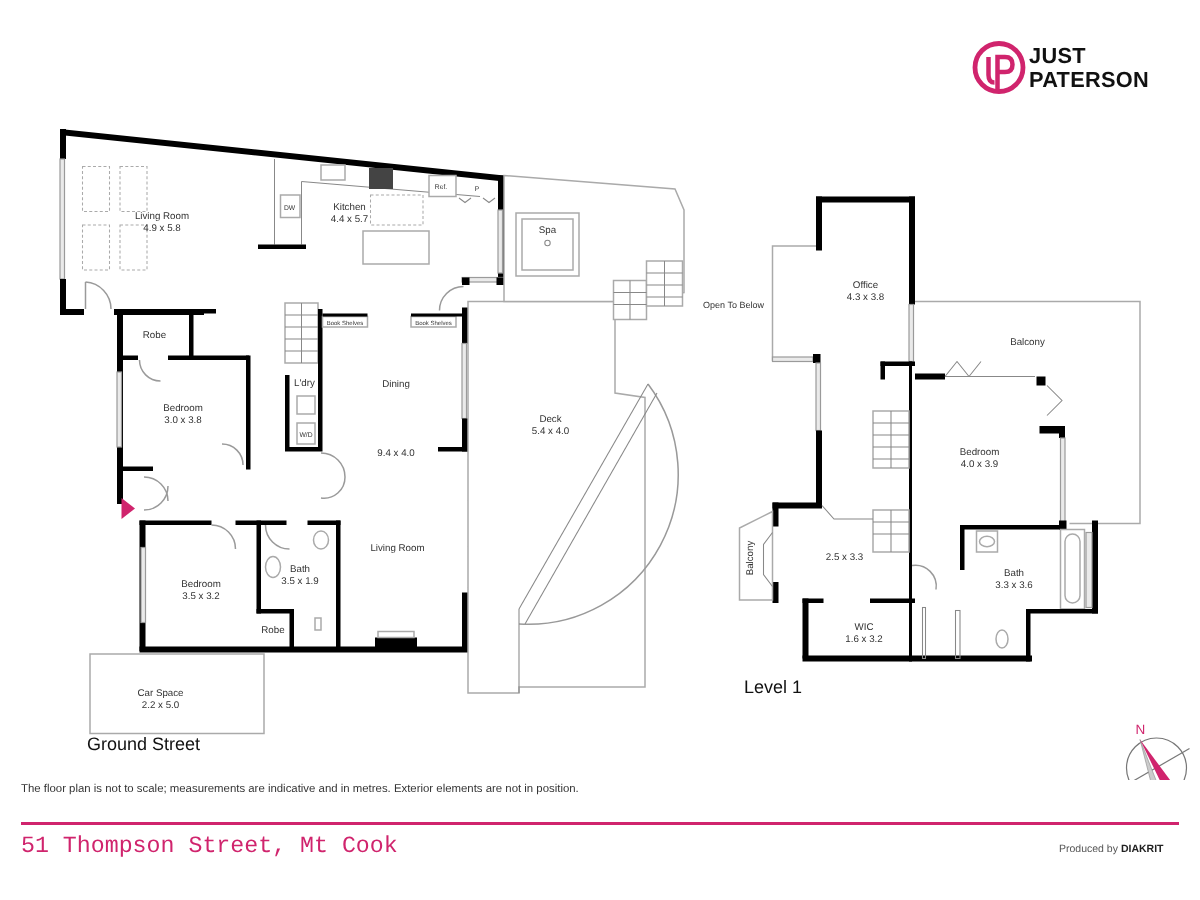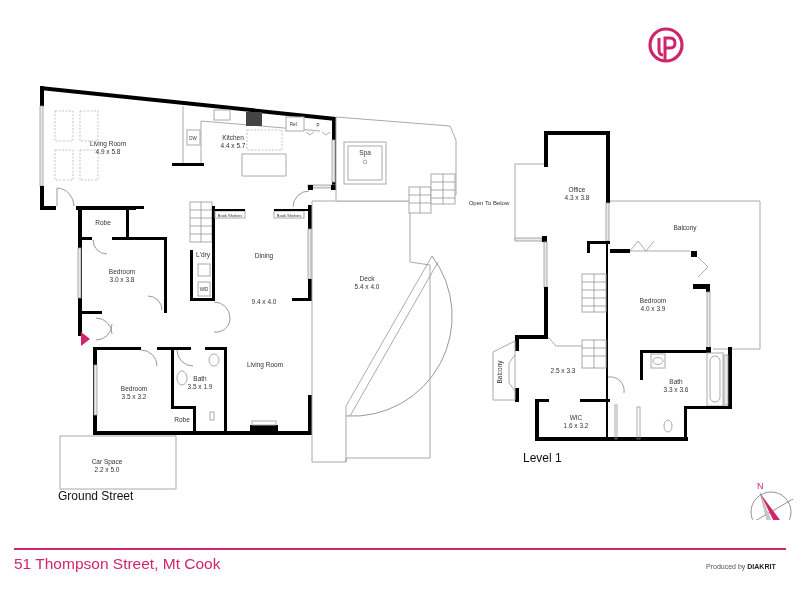--- a/index.html
+++ b/index.html
@@ -12,34 +12,38 @@
   .wall{fill:#000;}
   .thin{stroke:#9a9a9a;stroke-width:1;fill:none;}
   .thinw{stroke:#aaa;stroke-width:1;fill:#fff;}
   .win{fill:#eaeaea;stroke:#9a9a9a;stroke-width:0.8;}
   .dash{stroke:#aaa;stroke-width:0.7;fill:none;stroke-dasharray:2,1.5;}
   .fine{stroke:#888;stroke-width:0.7;fill:none;}
   .logo{left:648px;top:26px;width:140px;height:44px;}
   .logo-text{position:absolute;left:38px;top:4px;font-weight:bold;font-size:14.5px;line-height:16px;color:#111;letter-spacing:0.2px;}
   .disclaimer{left:14px;top:521px;width:430px;font-size:7.6px;line-height:10px;color:#333;}
   .rule{left:14px;top:548px;width:772px;height:2px;background:#d0246d;}
-  .address{left:14px;top:555px;font-size:15.5px;color:#d0246d;}
+  .address{left:14px;top:555px;font-size:15.5px;color:#d0246d;font-family:Liberation Mono, monospace;}
   .producer{left:706px;top:563px;font-size:7px;color:#555;}
   .producer b{color:#222;font-weight:bold;}
   .floor-label{font-size:12px;color:#111;}
 </style>
 </head>
 <body>
 
 <div class="abs logo">
   <svg width="36" height="40" viewBox="0 0 36 40" style="position:absolute;left:0;top:0;">
     <circle cx="18" cy="19" r="16" fill="none" stroke="#d0246d" stroke-width="3.2"></circle>
     <path d="M11 12 V24 Q11 29 15 29" fill="none" stroke="#d0246d" stroke-width="3"></path>
     <path d="M17 34 V12 H22 Q27 12 27 17 Q27 22 22 22 H17" fill="none" stroke="#d0246d" stroke-width="3"></path>
   </svg>
+  <div class="logo-text">
+    <div>JUST</div>
+    <div>PATERSON</div>
+  </div>
 </div>
 
 <svg class="abs" style="left:0;top:0;" width="800" height="520" viewBox="0 0 800 520">
 
   <g>
 
     <rect x="55" y="111" width="18" height="30" class="dash"></rect>
     <rect x="80" y="111" width="18" height="30" class="dash"></rect>
     <rect x="55" y="150" width="18" height="30" class="dash"></rect>
     <rect x="80" y="150" width="18" height="30" class="dash"></rect>
@@ -271,22 +275,23 @@
   <g>
     <circle cx="771" cy="512" r="20" fill="none" stroke="#777" stroke-width="0.8"></circle>
     <line x1="748" y1="525" x2="793" y2="499" stroke="#777" stroke-width="0.8"></line>
     <polygon points="760,493 773,526 769,528" fill="#ccc" stroke="#888" stroke-width="0.4"></polygon>
     <polygon points="760,493 783,524 777,528" fill="#d0246d"></polygon>
     <text x="757" y="489" font-size="9" fill="#d0246d">N</text>
   </g>
 </svg>
 
 <div class="abs floor-label" style="left:58px;top:489px;">Ground Street</div>
-<div class="abs floor-label" style="left:496px;top:451px;margin-left:27px;">Level 1</div>
+<div class="abs floor-label" style="left:496px;top:451px;">Level 1</div>
 
 <div class="abs disclaimer">
+  <div>The floor plan is not to scale; measurements are indicative and in metres. Exterior elements are not in position.</div>
 </div>
 <div class="abs rule"></div>
 <div class="abs address">51 Thompson Street, Mt Cook</div>
 <div class="abs producer">
   <span>Produced by</span>
   <b>DIAKRIT</b>
 </div>
 
 </body></html>

